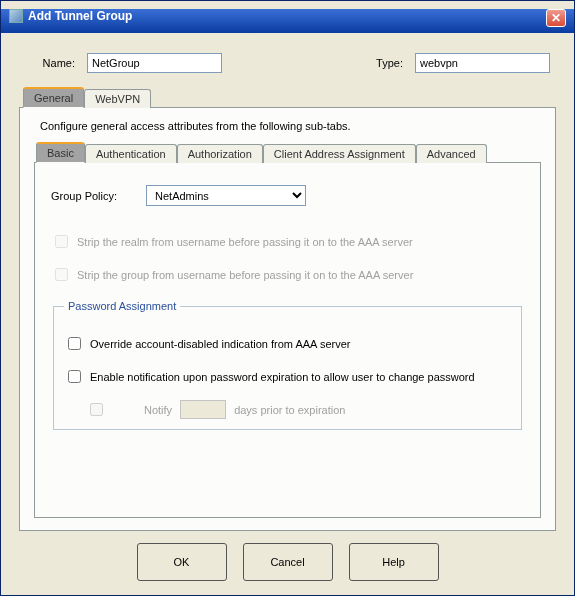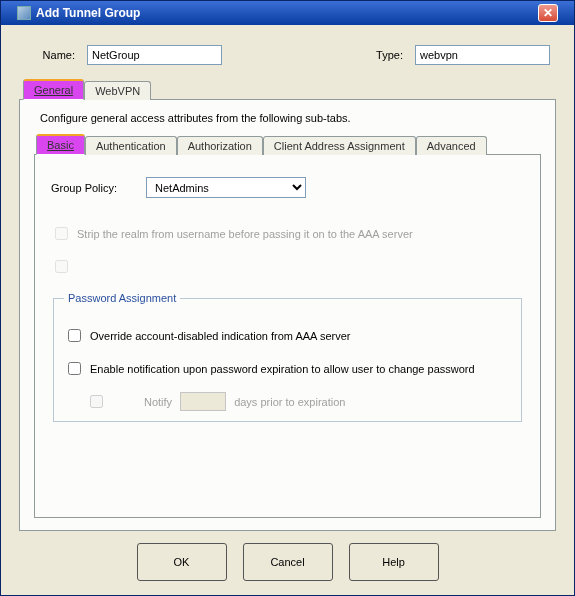--- a/index.html
+++ b/index.html
@@ -18,24 +18,25 @@
     border: 1px solid #0a246a;
     background: #ece9d8;
     display: flex;
     flex-direction: column;
   }
   .titlebar {
     height: 24px;
     background: linear-gradient(to bottom, #3a6fd6 0%, #0a3ca0 100%);
     color: #fff;
     display: flex;
-    align-items: center;
-    padding: 0 16px;
+    align-items: flex-start;
+    padding: 0 8px;
     font-weight: bold;
     font-size: 12px;
+    margin-top: 8px;
   }
   .titlebar .tb-icon {
     width: 14px; height: 14px; margin-right: 5px;
     background: #fff; border: 1px solid #7aa; display:inline-block;
     background: linear-gradient(135deg,#b6d0e2,#5c8abf);
   }
   .titlebar .title { flex: 1; }
   .close-btn {
     width: 20px; height: 18px;
     background: linear-gradient(to bottom,#ef9a8f,#d84b37);
@@ -84,28 +85,27 @@
     background: #f2f1e8;
     padding: 3px 10px;
     margin-right: 0px;
     border-radius: 3px 3px 0 0;
     cursor: pointer;
     color: #333;
     position: relative;
     top: 1px;
   }
   .tab.active {
-    background: #d946ef;
+    background: #a3a3a3;
     border-top: 2px solid #f2a428;
     padding-top: 3px;
     top: 0;
     z-index: 3;
     border-bottom: 1px solid #fcfcfa;
     margin-bottom: -1px;
-    text-decoration: underline;
   }
   .tab-panel {
     border: 1px solid #919b9c;
     background: #fcfcfa;
     flex: 1;
     padding: 12px 14px;
     margin-top: 0;
     display: flex;
     flex-direction: column;
     z-index: 1;
@@ -235,20 +235,21 @@
           </select>
         </div>
 
         <div class="chk-row disabled">
           <input type="checkbox" class="chk" disabled="" style="">
           <span>Strip the realm from username before passing it on to the AAA server</span>
         </div>
 
         <div class="chk-row disabled">
           <input type="checkbox" class="chk" disabled="" style="">
+          <span>Strip the group from username before passing it on to the AAA server</span>
         </div>
 
         <fieldset class="pwd">
           <legend>Password Assignment</legend>
 
           <div class="chk-row">
             <input type="checkbox" class="chk" style="">
             <span>Override account-disabled indication from AAA server</span>
           </div>
 

